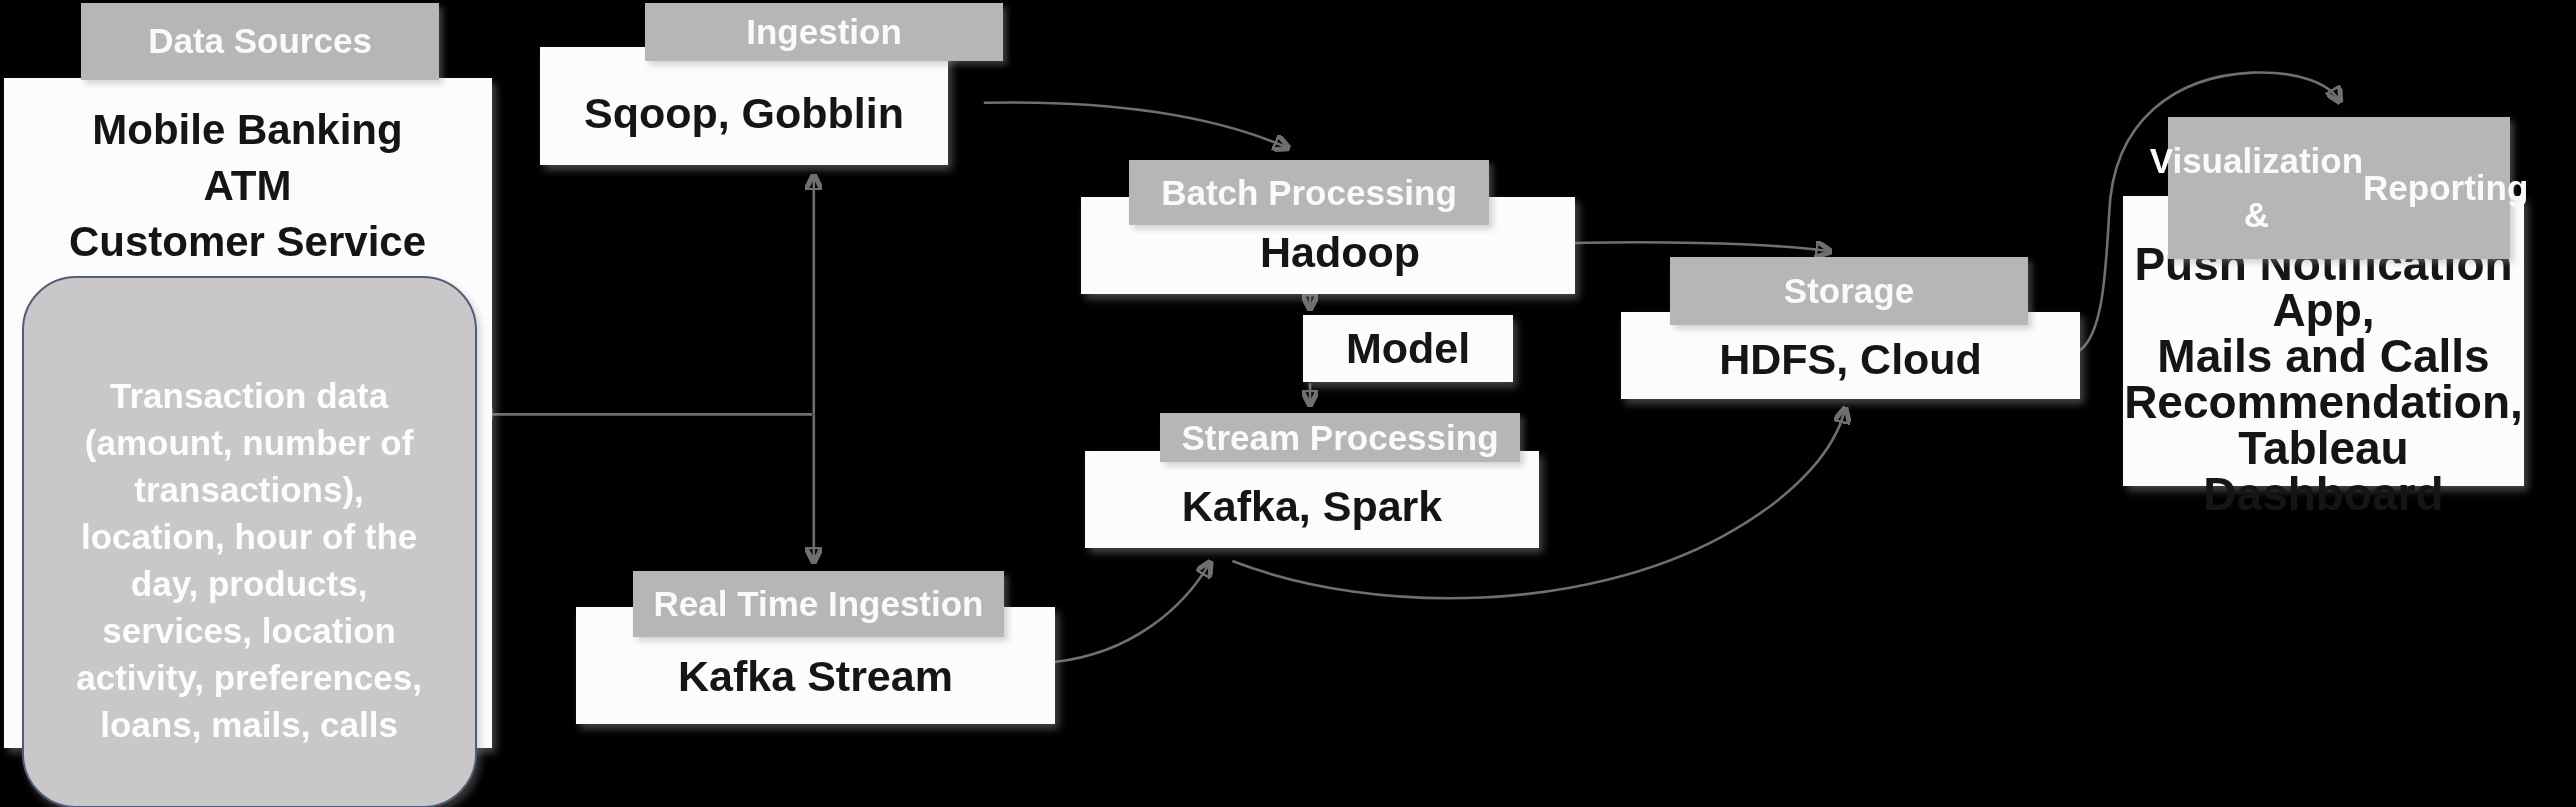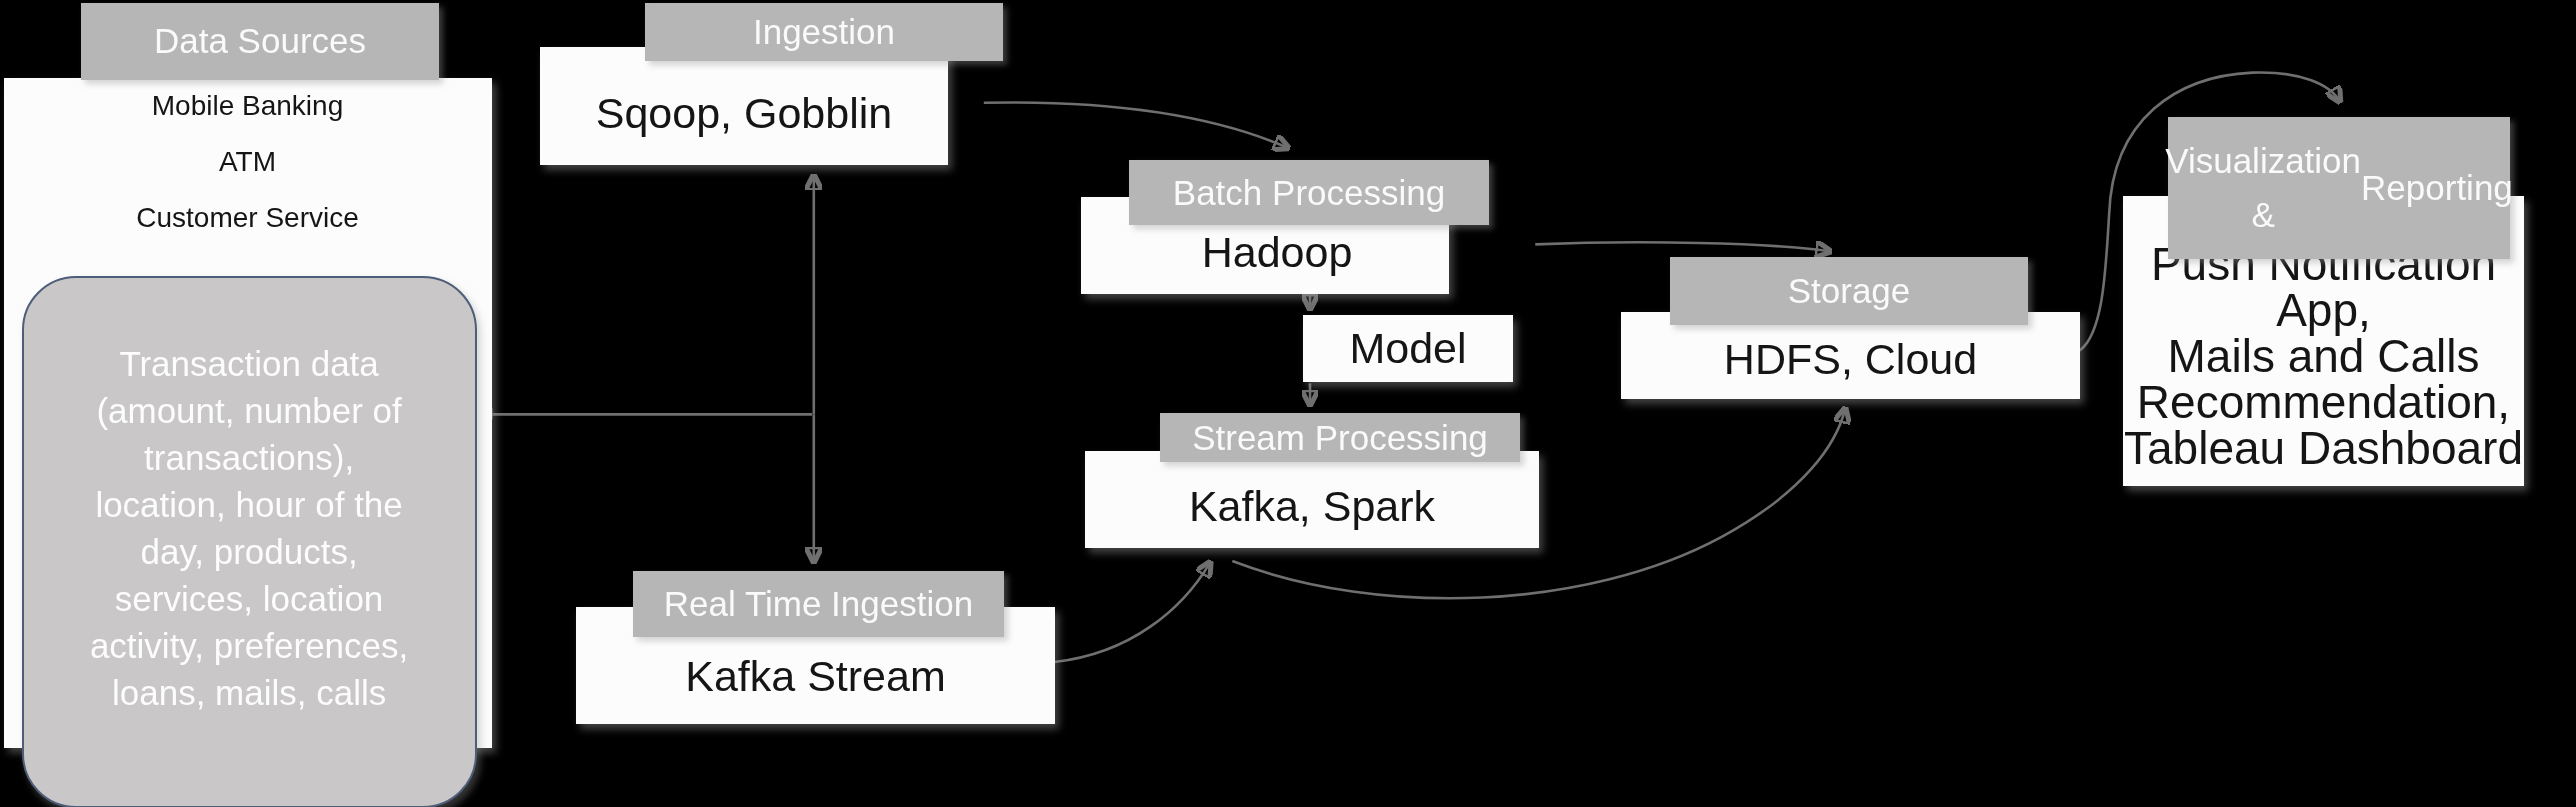--- a/index.html
+++ b/index.html
@@ -1,48 +1,49 @@
 <!DOCTYPE html>
 <html style="font-size:14px"><head>
 <meta charset="utf-8">
 <style>
   html,body{margin:0;padding:0;background:#000;}
   #stage{
     position:relative;width:2576px;height:808px;background:#000;overflow:hidden;
     font-family:"Liberation Sans",sans-serif;
+    font-weight:bold;
   }
   .hdr{
     position:absolute;background:#b7b6b6;color:#fafafa;
     display:flex;align-items:center;justify-content:center;text-align:center;
     font-size:35px;line-height:38px;z-index:3;
     box-shadow:3.5px 4.3px 6px rgba(150,150,150,.40);
   }
   .box{
     position:absolute;background:#fcfcfc;color:#151515;
     display:flex;align-items:center;justify-content:center;text-align:center;
     font-size:43px;z-index:2;
     box-shadow:4.3px 5.2px 7.8px rgba(150,150,150,.45);
   }
   
   .ds-hdr{left:81px;top:2.6px;width:358px;height:77px;}
   .ds-box{left:3.5px;top:78px;width:488px;height:670px;align-items:flex-start;}
-  .ds-lines{width:100%;font-size:28px;line-height:56px;}
+  .ds-lines{margin-top:24px;width:100%;font-size:42px;line-height:56px;}
   .ds-round{
     position:absolute;left:21.6px;top:276px;width:451px;height:528px;z-index:4;
     background:#c9c7c7;border:2.6px solid #4e5d78;border-radius:54px;
     color:#fdfdfd;font-size:35px;line-height:47px;text-align:center;
     box-shadow:3.5px 4.3px 7px rgba(150,150,150,.35);
   }
-  .ds-round-inner{margin-top:62px;}
+  .ds-round-inner{margin-top:94px;}
   
   .ing-hdr{left:645px;top:2.6px;width:358px;height:58px;}
   .ing-box{left:540px;top:47px;width:408px;height:118px;padding-top:15.5px;box-sizing:border-box;align-items:center;}
   
   .bp-hdr{left:1129px;top:160px;width:360px;height:65px;}
-  .bp-box{left:1081px;top:197px;width:368px;height:97px;padding-top:14px;box-sizing:border-box;padding-left:24px;}
+  .bp-box{left:1081px;top:197px;width:494px;height:97px;padding-top:14px;box-sizing:border-box;padding-left:24px;}
   
   .model-box{left:1303px;top:315px;width:210px;height:67px;}
   
   .sp-hdr{left:1132px;top:413px;width:360px;height:49px;margin-left:28px;}
   .sp-box{left:1085px;top:451px;width:454px;height:97px;padding-top:14px;box-sizing:border-box;}
   
   .rti-hdr{left:633px;top:571px;width:371px;height:66px;}
   .rti-box{left:576px;top:607px;width:479px;height:117px;padding-top:21px;box-sizing:border-box;}
   
   .st-hdr{left:1670px;top:257px;width:358px;height:68px;}

